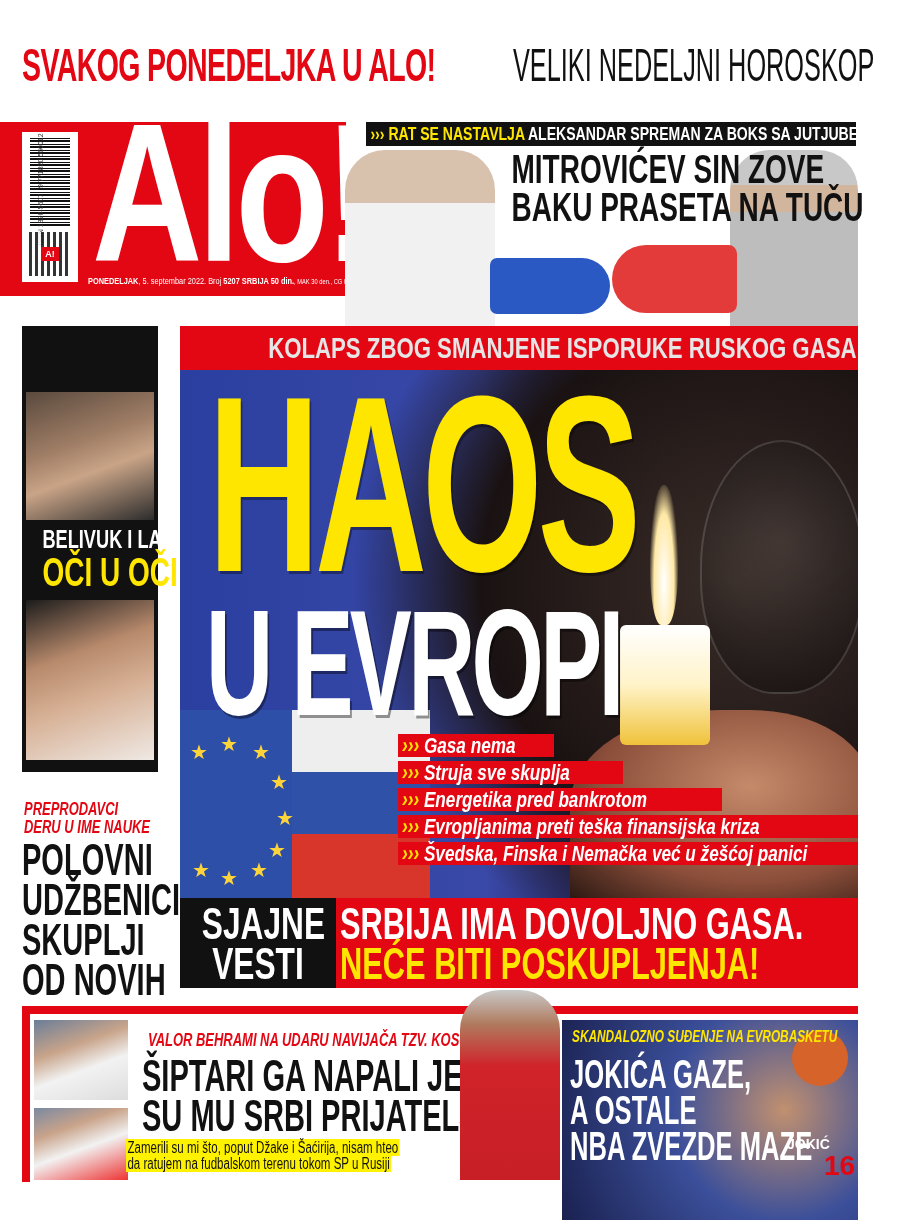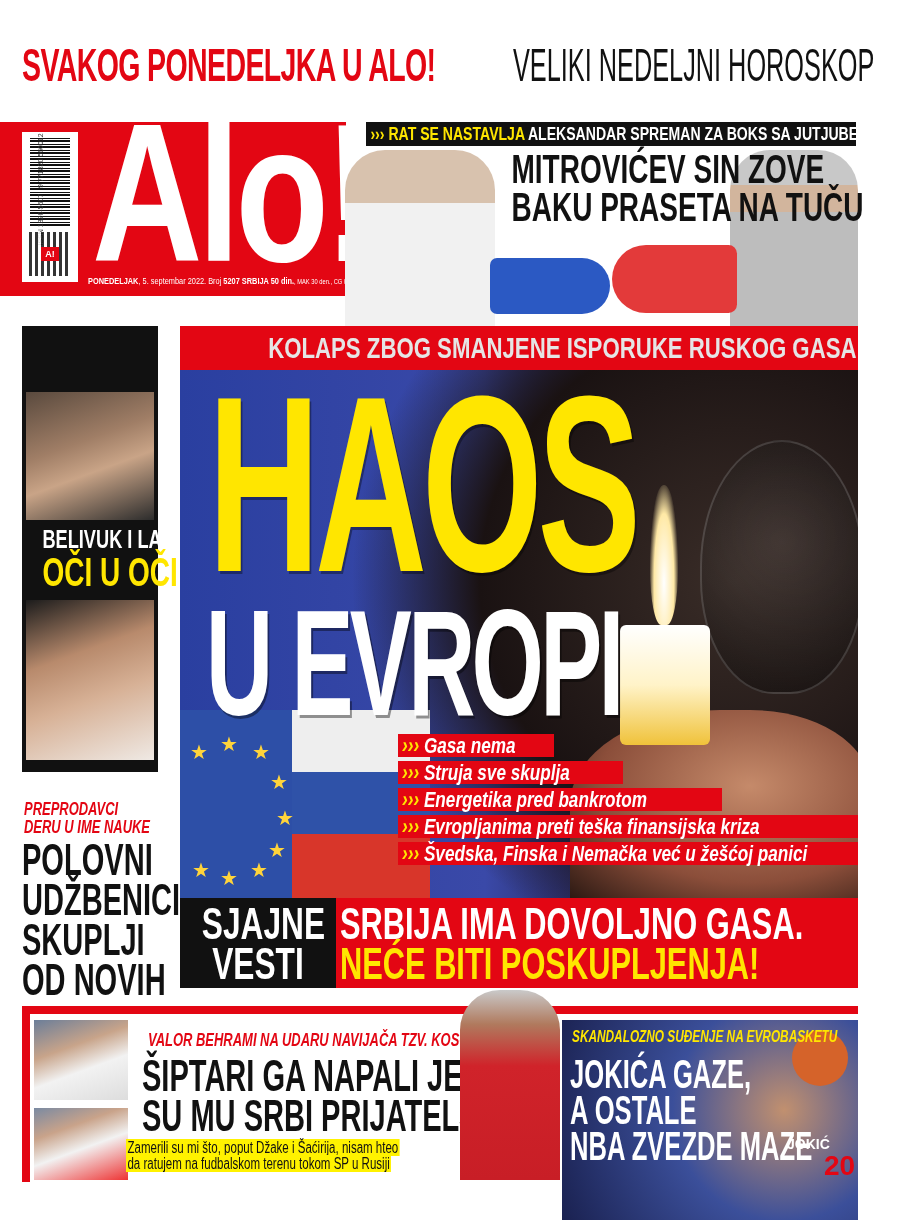--- a/index.html
+++ b/index.html
@@ -214,14 +214,14 @@
   <div id="ball" class="abs"></div>
   <div id="jokic-kicker" class="abs">
       <div>SKANDALOZNO SUĐENJE NA EVROBASKETU</div>
     </div>
   <div id="jokic-head" class="abs">
     <div>JOKIĆA GAZE,</div>
     <div>A OSTALE</div>
     <div>NBA ZVEZDE MAZE</div>
   </div>
   <div id="jersey" class="abs">JOKIĆ</div>
-  <div id="jersey-num" class="abs">20</div>
+  <div id="jersey-num" class="abs">16</div>
 </div>
 
 </body></html>

